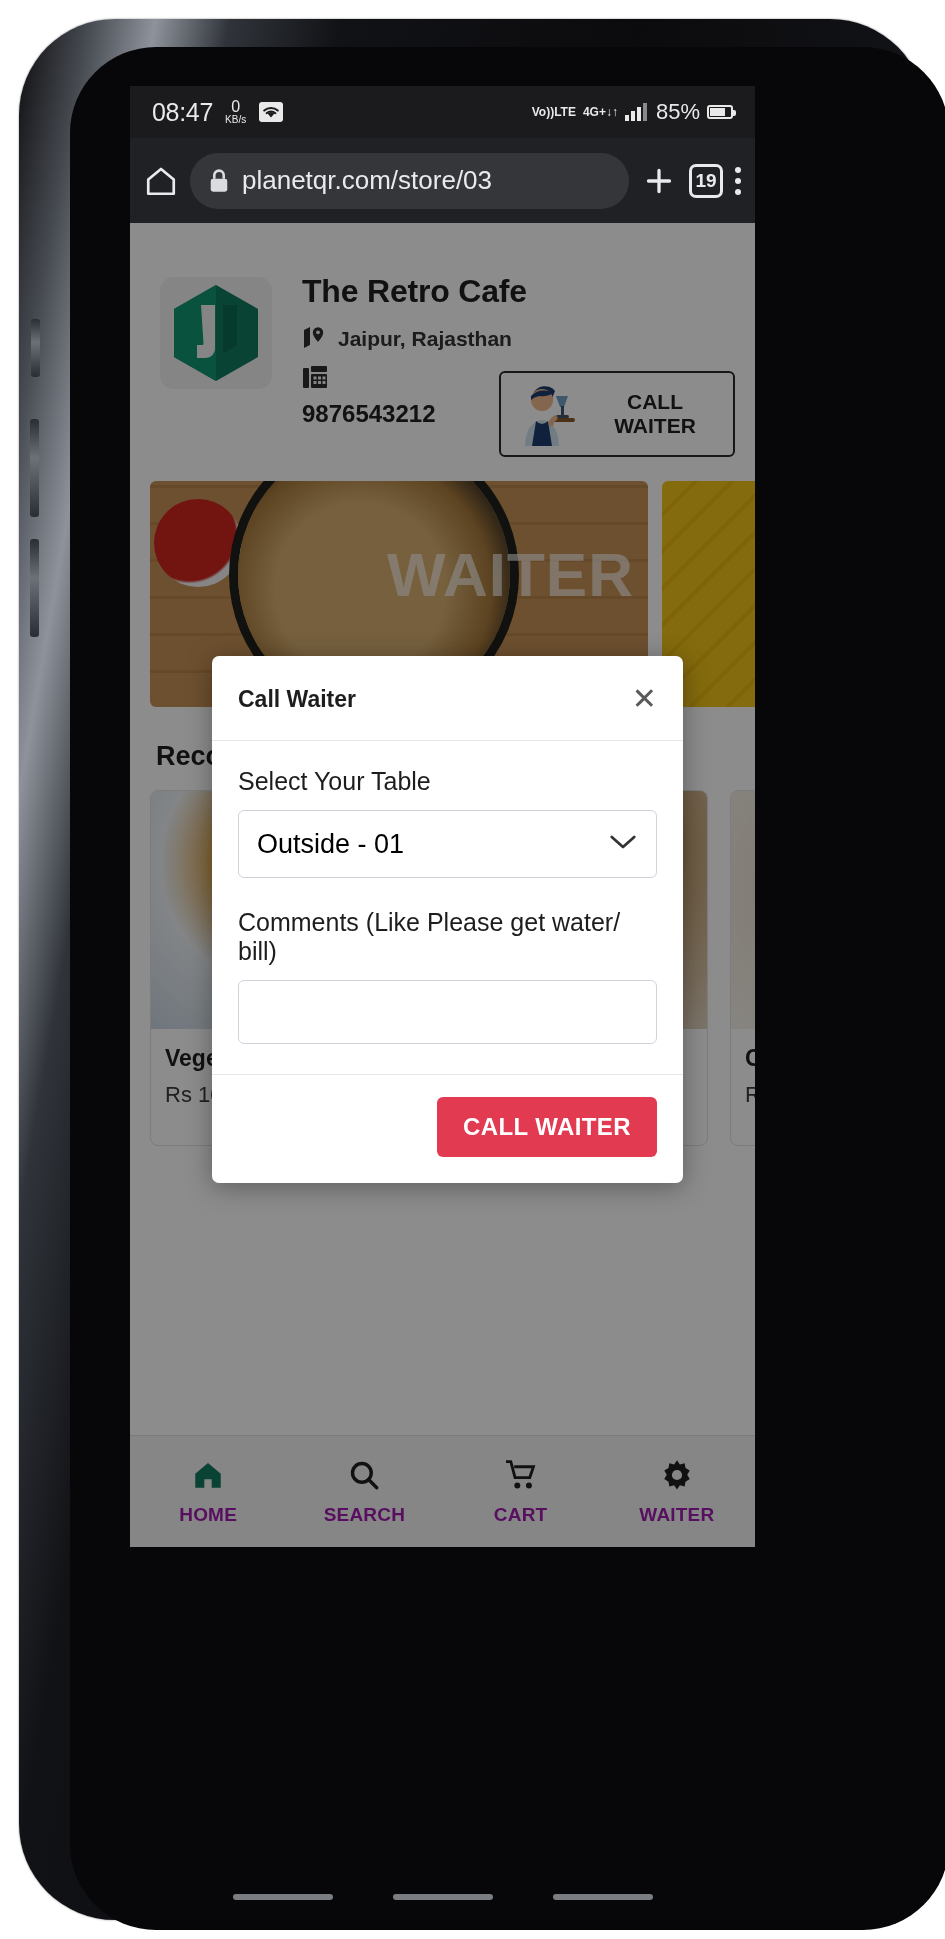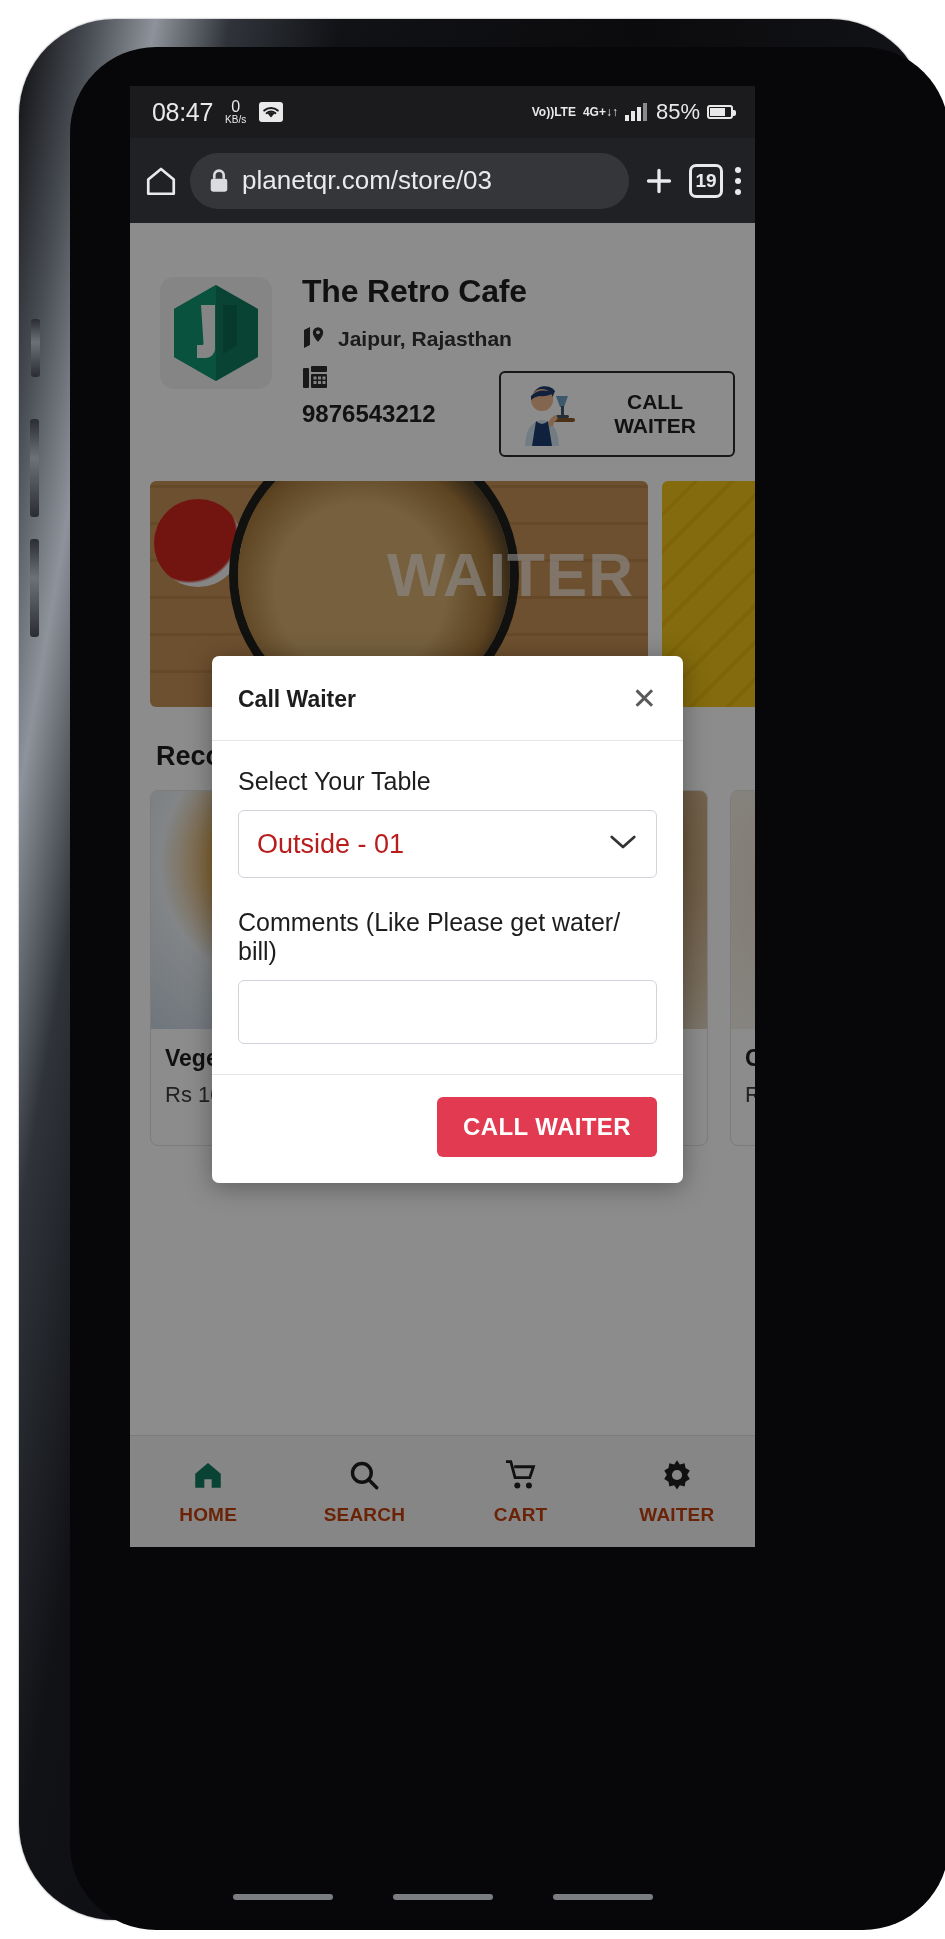--- a/index.html
+++ b/index.html
@@ -203,21 +203,21 @@
 
   
   #bottom-nav {
     position: absolute; left: 0; bottom: 0;
     width: 625px; height: 112px;
     background: #f4f4f4; border-top: 1px solid #e0e0e0;
     display: flex; align-items: center;
   }
   .nav-item {
     flex: 1; display: flex; flex-direction: column; align-items: center; gap: 8px;
-    color: #c2410c;
+    color: #a21caf;
     justify-content: center;
   }
   .nav-label { font-size: 19px; font-weight: bold; letter-spacing: .2px; }
 
   
   #modal {
     position: absolute; left: 82px; top: 570px;
     width: 471px;
     background: #ffffff;
     border-radius: 7px;
@@ -236,21 +236,21 @@
     font-weight: 300;
   }
   #modal-body { padding: 26px 26px 30px 26px; border-bottom: 1px solid #e6e6e6; }
   .field-label { font-size: 25px; color: #1d1d1d; }
   #table-select {
     margin-top: 14px; height: 68px;
     border: 1px solid #ced4da; border-radius: 6px;
     display: flex; align-items: center; padding: 0 18px;
     background: #fff;
   }
-  #table-select-value { font-size: 27px; color: #b91c1c; }
+  #table-select-value { font-size: 27px; color: #000000; }
   #select-caret { margin-left: auto; color: #333; }
   #comments-label { margin-top: 30px; }
   #comments-input {
     margin-top: 14px; height: 64px;
     border: 1px solid #ced4da; border-radius: 6px; background: #fff;
   }
   #modal-footer {
     display: flex; justify-content: flex-end; gap: 16px;
     padding: 22px 26px 26px 26px;
   }

